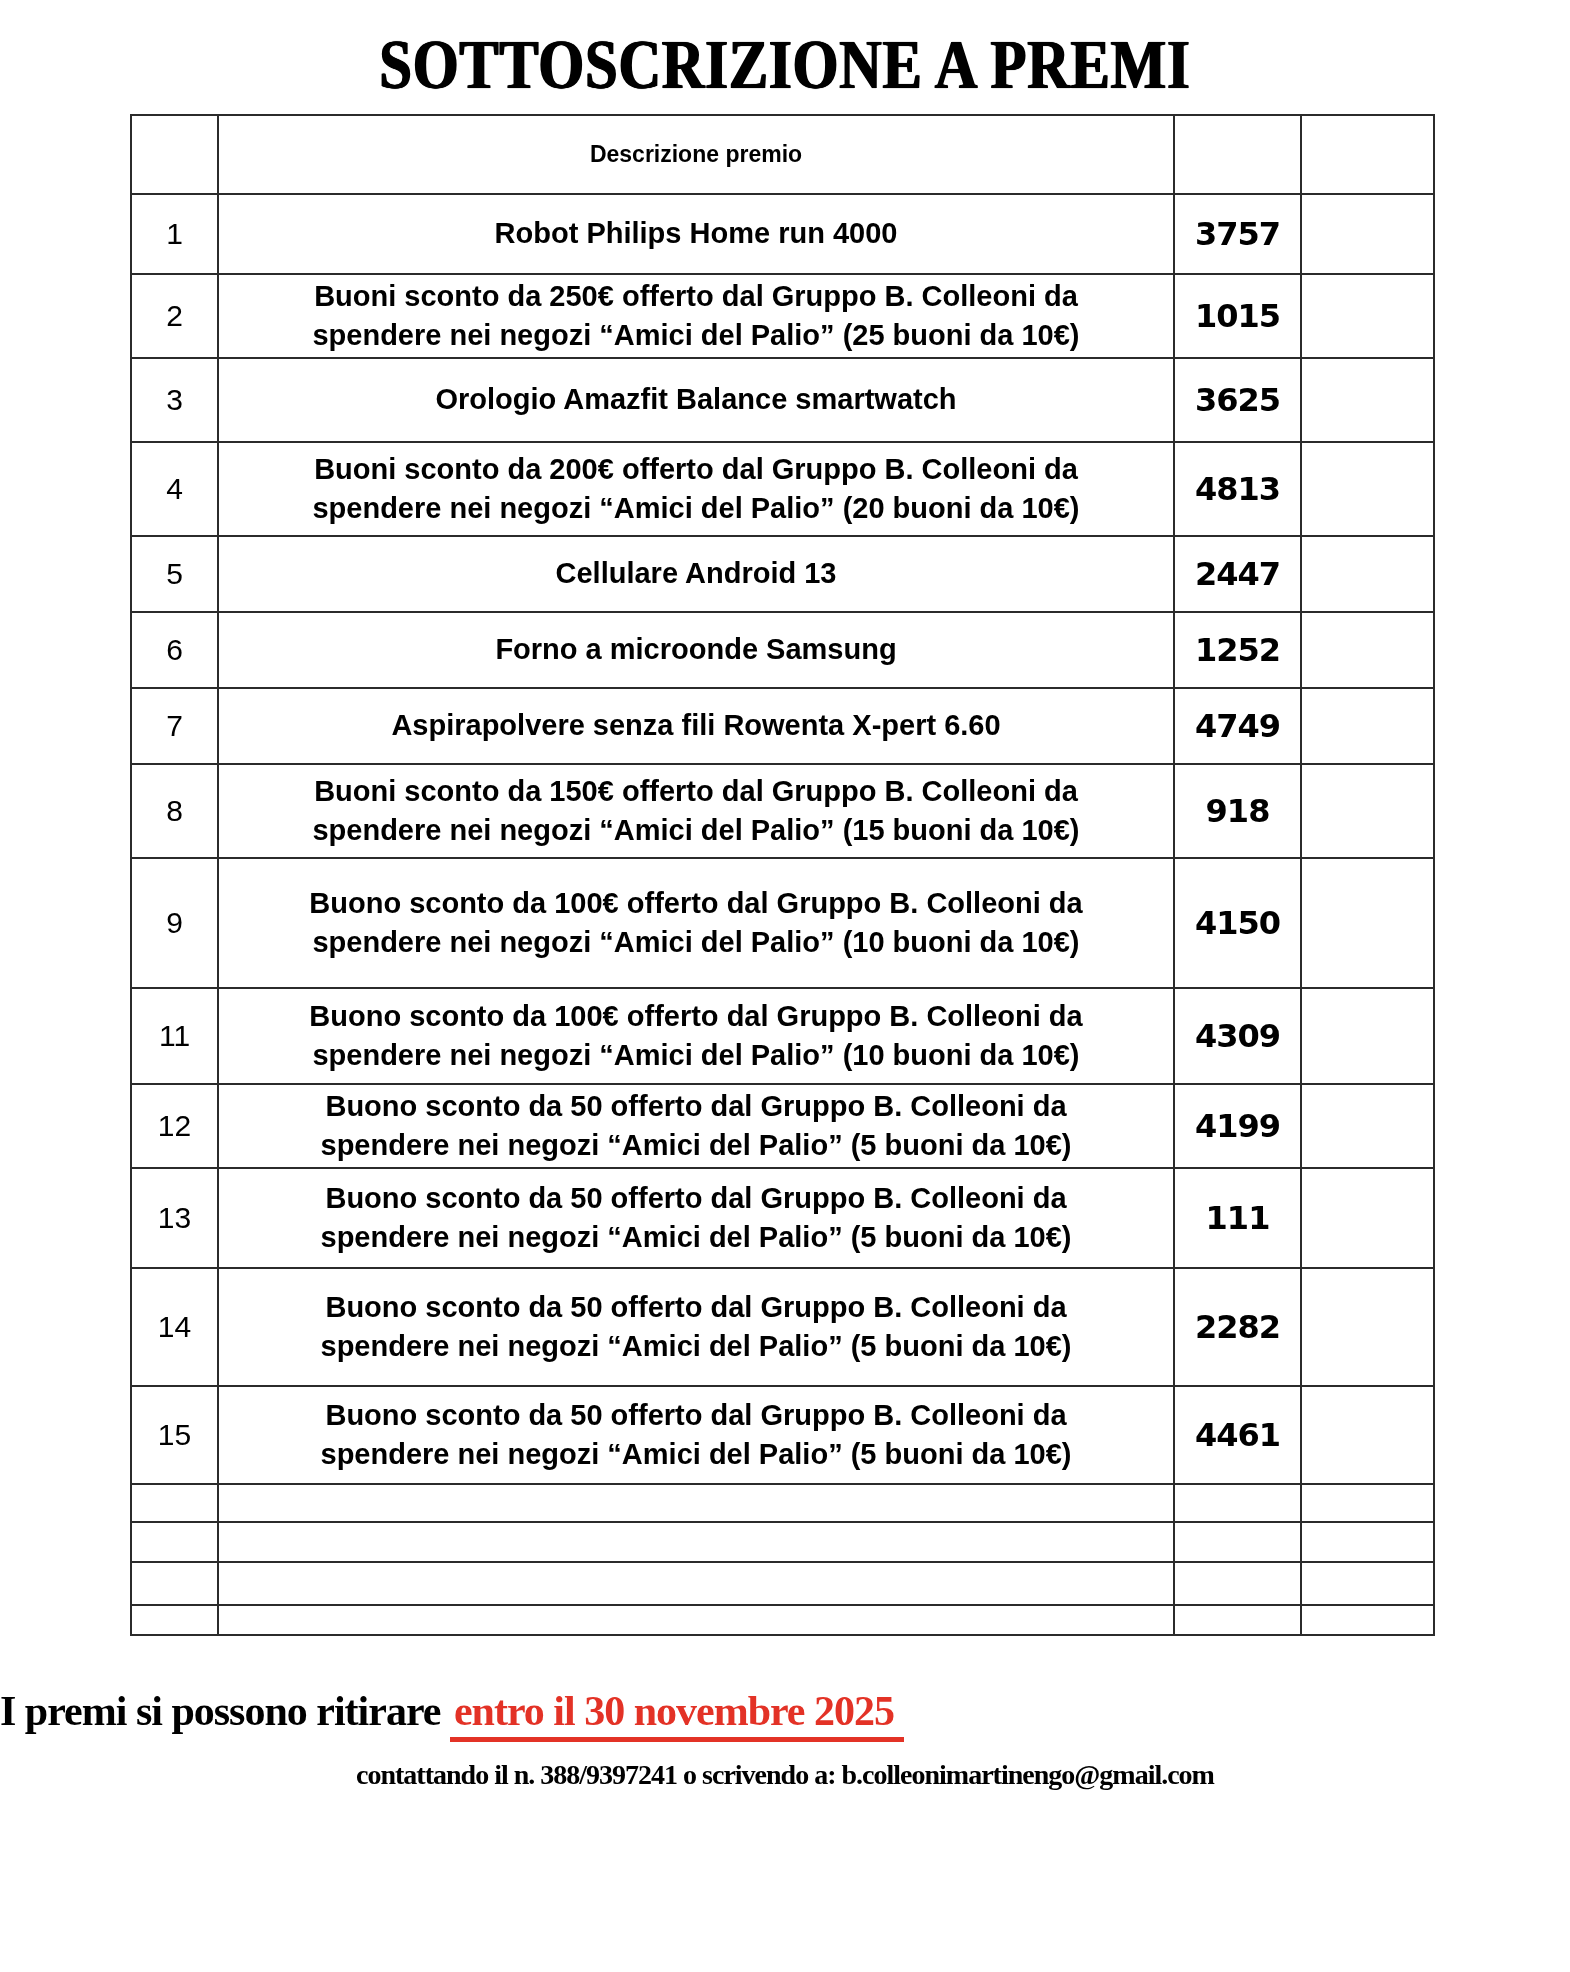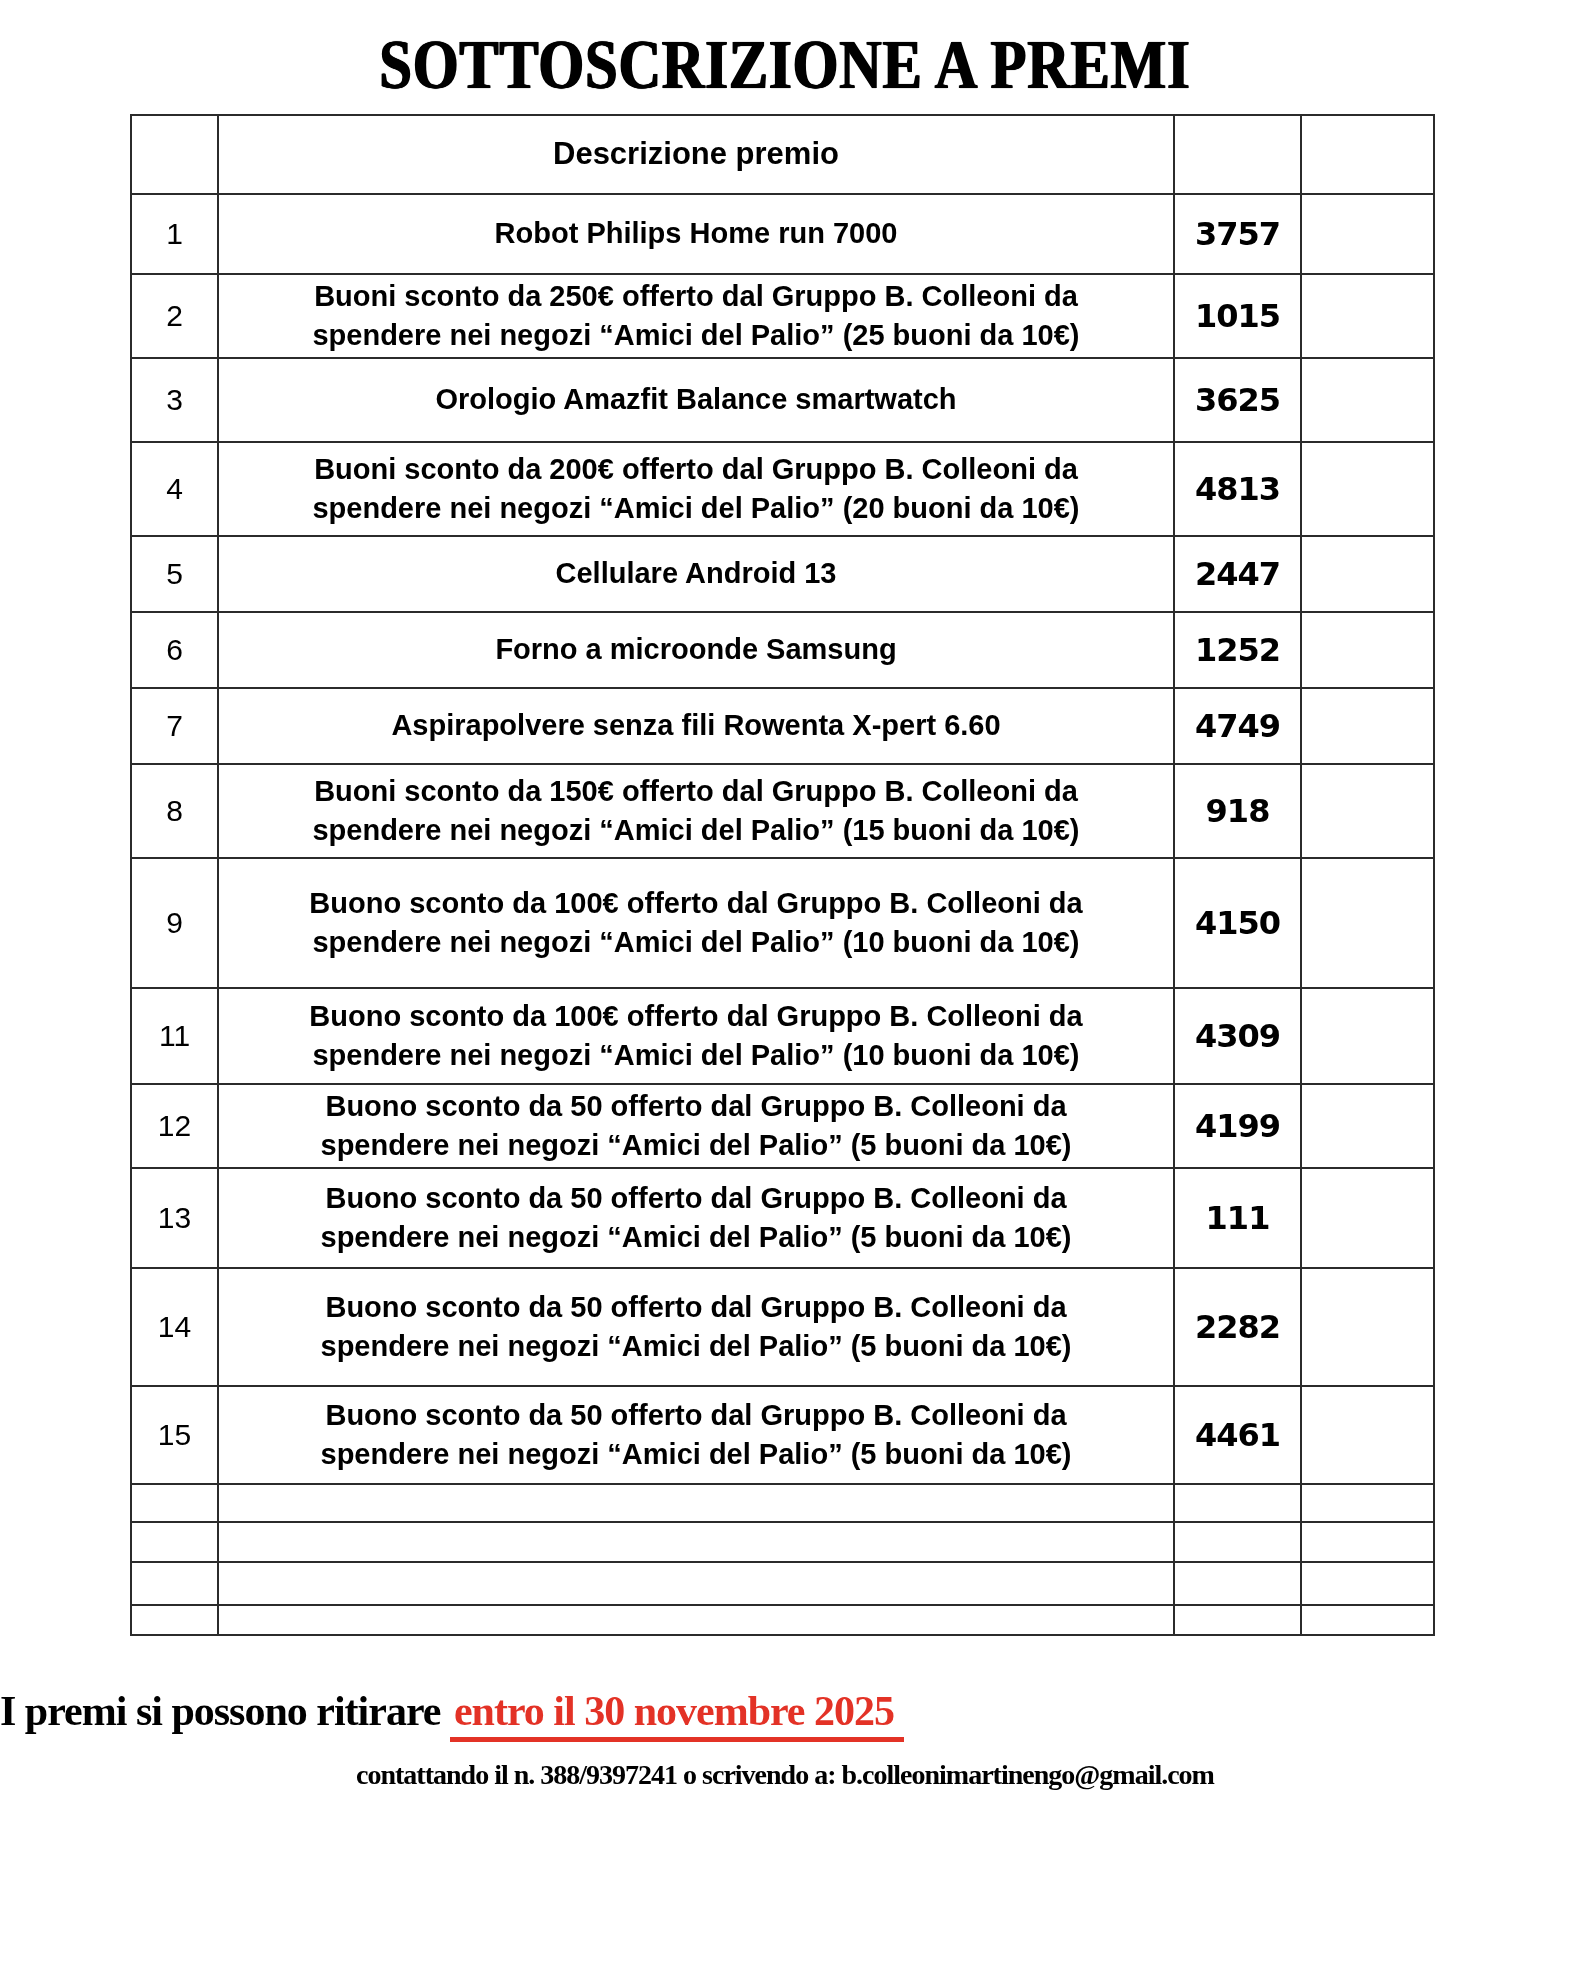--- a/index.html
+++ b/index.html
@@ -40,21 +40,21 @@
     margin: 12px 0 0 130px;
   }
   table.prizes th, table.prizes td {
     border: 2px solid #2b2b2b;
     padding: 2px 6px;
     vertical-align: middle;
     text-align: center;
     overflow: hidden;
   }
   th.h-desc {
-    font-size: 31px;
+    font-size: 23px;
     font-weight: bold;
     font-family: "Liberation Sans", sans-serif;
     margin-left: 39px;
   }
   td.pos {
     font-size: 30px;
     font-weight: normal;
     font-family: "Liberation Sans", sans-serif;
   }
   td.desc {
@@ -113,21 +113,21 @@
       <tr style="height:79px">
         <th class="pos"></th>
         <th class="h-desc">Descrizione premio</th>
         <th class="win"></th>
         <th class="note"></th>
       </tr>
     </thead>
     <tbody>
       <tr style="height:80px">
         <td class="pos">1</td>
-        <td class="desc">Robot Philips Home run 7000</td>
+        <td class="desc">Robot Philips Home run 4000</td>
         <td class="win">3757</td>
         <td class="note"></td>
       </tr>
       <tr style="height:84px">
         <td class="pos">2</td>
         <td class="desc">Buoni sconto da 250€ offerto dal Gruppo B. Colleoni da
 spendere nei negozi “Amici del Palio” (25 buoni da 10€)</td>
         <td class="win">1015</td>
         <td class="note"></td>
       </tr>

